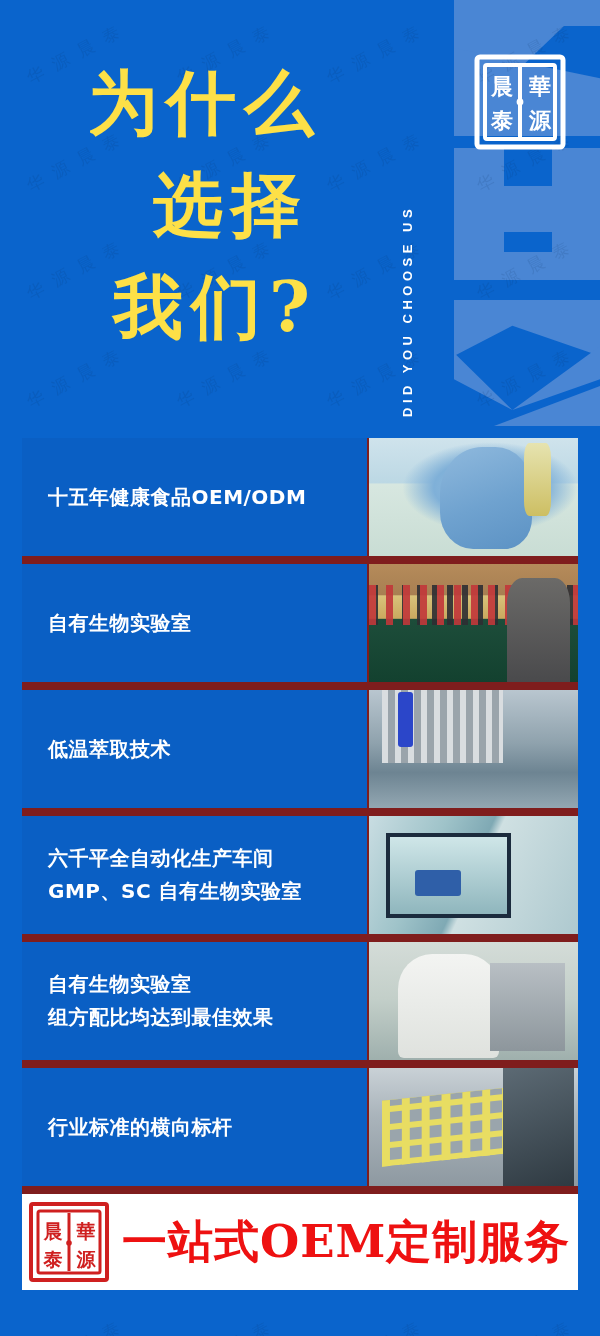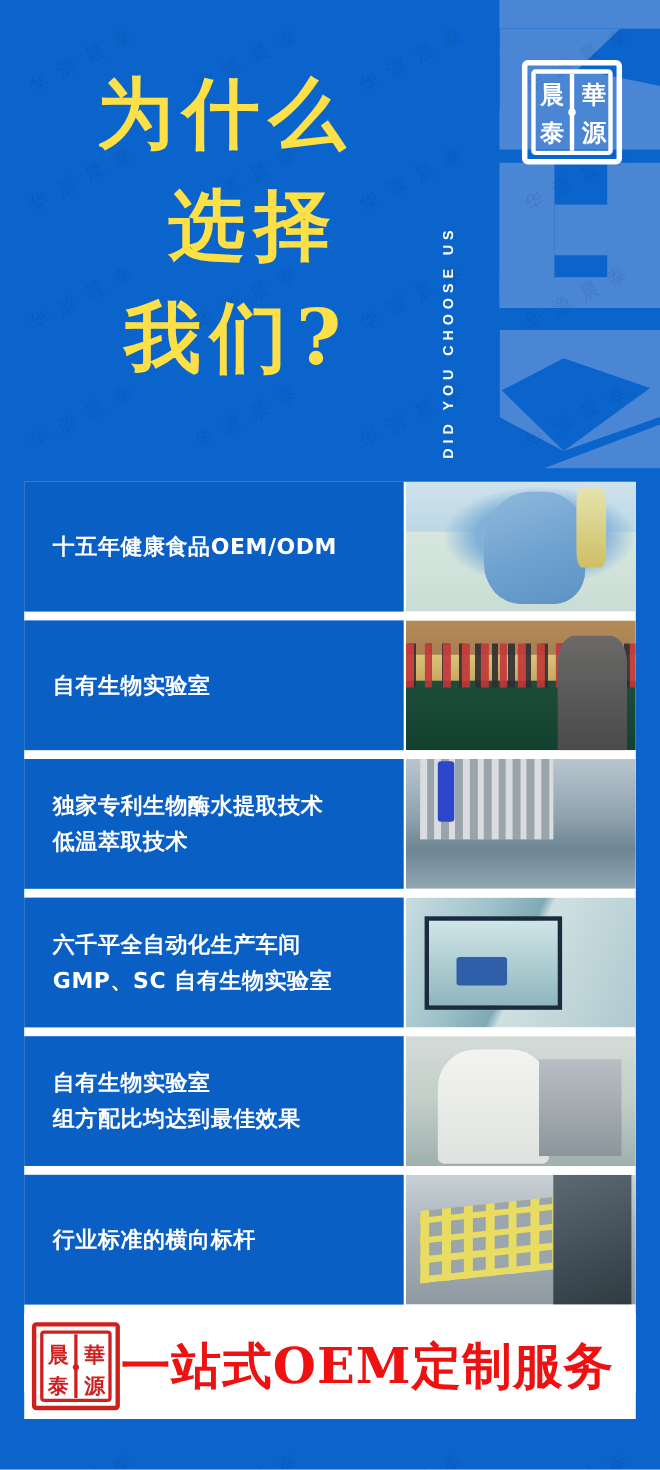--- a/index.html
+++ b/index.html
@@ -57,21 +57,21 @@
 
   
   .seal-white {
     position:absolute; left:473px; top:52px; z-index:5;
     width:94px; height:100px;
   }
 
   
   .frame {
     position:absolute; left:22px; top:438px; width:556px; height:828px;
-    background:#ffffff; z-index:4; 
+    background:#7f1d1d; z-index:4; 
   }
 
   .cards { display:flex; flex-direction:column; gap:8px; }
   .card { display:flex; height:118px; }
   .card-text {
     width:345px; background:#0a5fc4; color:#fff;
     display:flex; flex-direction:column; justify-content:center;
     padding:0 0 0 26px; gap:6px;
   }
   .card-text .ln {
@@ -136,21 +136,21 @@
   
   .footer-bar {
     margin-top:8px; height:96px; background:#fff;
     display:flex; align-items:center; padding-left:6px;
   }
   .seal-red { width:82px; height:82px; flex:none; }
   .footer-text {
     color:#ee1111; font-weight:700;
     font-family:"DejaVu Serif", serif;
     font-size:45px; letter-spacing:1px;
-    margin-left:0; white-space:nowrap;text-align:right;
+    margin-left:12px; white-space:nowrap;text-align:right;
   }
 </style>
 </head>
 <body>
 
 <div class="header">
 
   <div class="why-shapes">
 
     <i style="left:14px;  top:0px;   width:146px; height:26px;"></i>
@@ -211,21 +211,20 @@
       <div class="card-text">
         <div class="ln">自有生物实验室</div>
       </div>
       <div class="card-img">
           <div class="ph ph2"></div>
         </div>
     </div>
 
     <div class="card">
       <div class="card-text">
-        <div class="ln">独家专利生物酶水提取技术</div>
         <div class="ln">低温萃取技术</div>
       </div>
       <div class="card-img">
           <div class="ph ph3"></div>
         </div>
     </div>
 
     <div class="card">
       <div class="card-text">
         <div class="ln">六千平全自动化生产车间</div>

